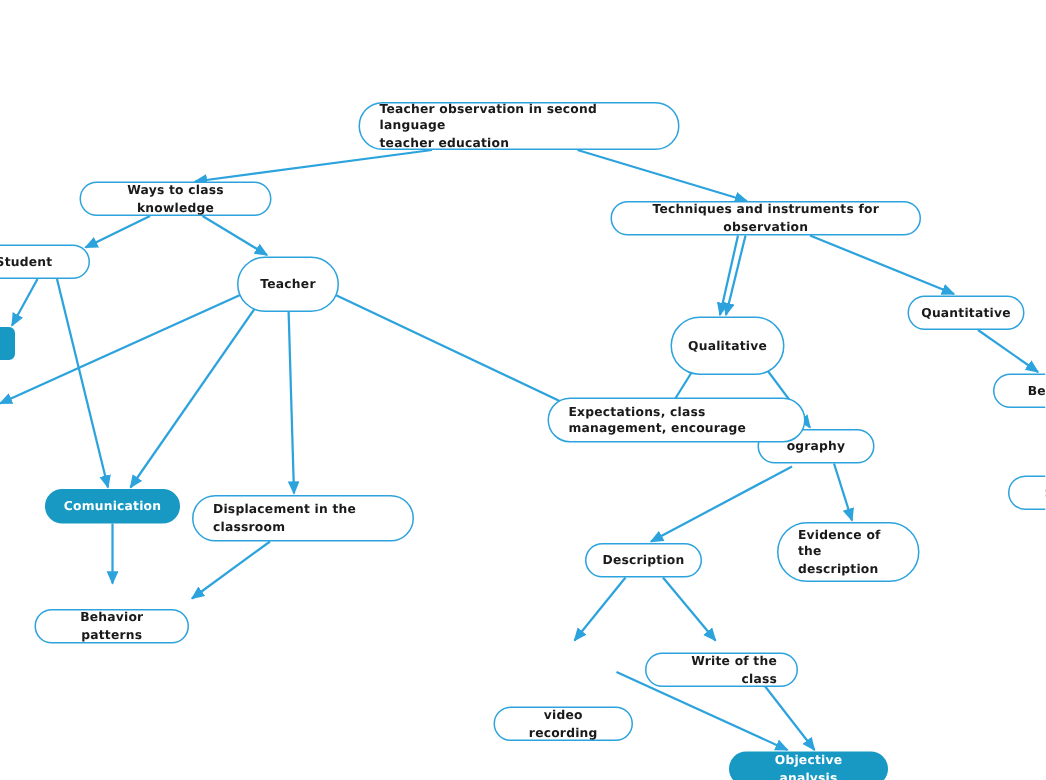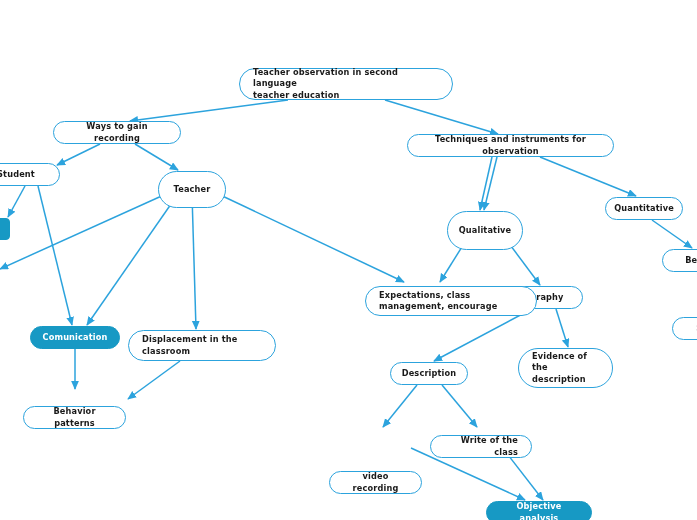--- a/index.html
+++ b/index.html
@@ -92,29 +92,29 @@
         <line x1="75" y1="349" x2="75" y2="389" stroke="#2ca3dd" stroke-width="1.5" marker-end="url(#arrowhead)"></line>
         <line x1="417" y1="385" x2="383" y2="427" stroke="#2ca3dd" stroke-width="1.5" marker-end="url(#arrowhead)"></line>
         <line x1="442" y1="385" x2="477" y2="427" stroke="#2ca3dd" stroke-width="1.5" marker-end="url(#arrowhead)"></line>
         <line x1="411" y1="448" x2="525" y2="500" stroke="#2ca3dd" stroke-width="1.5" marker-end="url(#arrowhead)"></line>
         <line x1="505" y1="451" x2="543" y2="500" stroke="#2ca3dd" stroke-width="1.5" marker-end="url(#arrowhead)"></line>
       </g>
   </svg>
   <div id="nodes">
       <div class="node" style="left: 239px; top: 68px; width: 214px; height: 32px;">Teacher observation in second language
 teacher education</div>
-      <div class="node center-text" style="left: 53px; top: 121px; width: 128px; height: 23px;">Ways to gain recording</div>
+      <div class="node center-text" style="left: 53px; top: 121px; width: 128px; height: 23px;">Ways to class knowledge</div>
       <div class="node center-text" style="left: 407px; top: 134px; width: 207px; height: 23px;">Techniques and instruments for observation</div>
       <div class="node center-text" style="left: -28px; top: 163px; width: 88px; height: 23px;">Student</div>
       <div class="node center-text" style="left: 158px; top: 171px; width: 68px; height: 37px;">Teacher</div>
       <div class="node center-text" style="left: 605px; top: 197px; width: 78px; height: 23px;">Quantitative</div>
       <div class="node center-text" style="left: 447px; top: 211px; width: 76px; height: 39px;">Qualitative</div>
       <div class="node filled center-text stub" style="left: -4px; top: 218px; width: 14px; height: 22px;"></div>
       <div class="node center-text" style="left: 662px; top: 249px; width: 70px; height: 23px;">Beha</div>
-      <div class="node ontop" style="left: 365px; top: 286px; width: 172px; height: 30px;">Expectations, class
+      <div class="node ontop" style="left: 365px; top: 265px; width: 172px; height: 30px;">Expectations, class
 management, encourage</div>
       <div class="node center-text below" style="left: 505px; top: 286px; width: 78px; height: 23px;">ography</div>
       <div class="node center-text" style="left: 672px; top: 317px; width: 60px; height: 23px;">Se</div>
       <div class="node filled center-text" style="left: 30px; top: 326px; width: 90px; height: 23px;">Comunication</div>
       <div class="node" style="left: 128px; top: 330px; width: 148px; height: 31px;">Displacement in the
 classroom</div>
       <div class="node" style="left: 518px; top: 348px; width: 95px; height: 40px;">Evidence of
 the
 description</div>
       <div class="node center-text" style="left: 390px; top: 362px; width: 78px; height: 23px;">Description</div>

